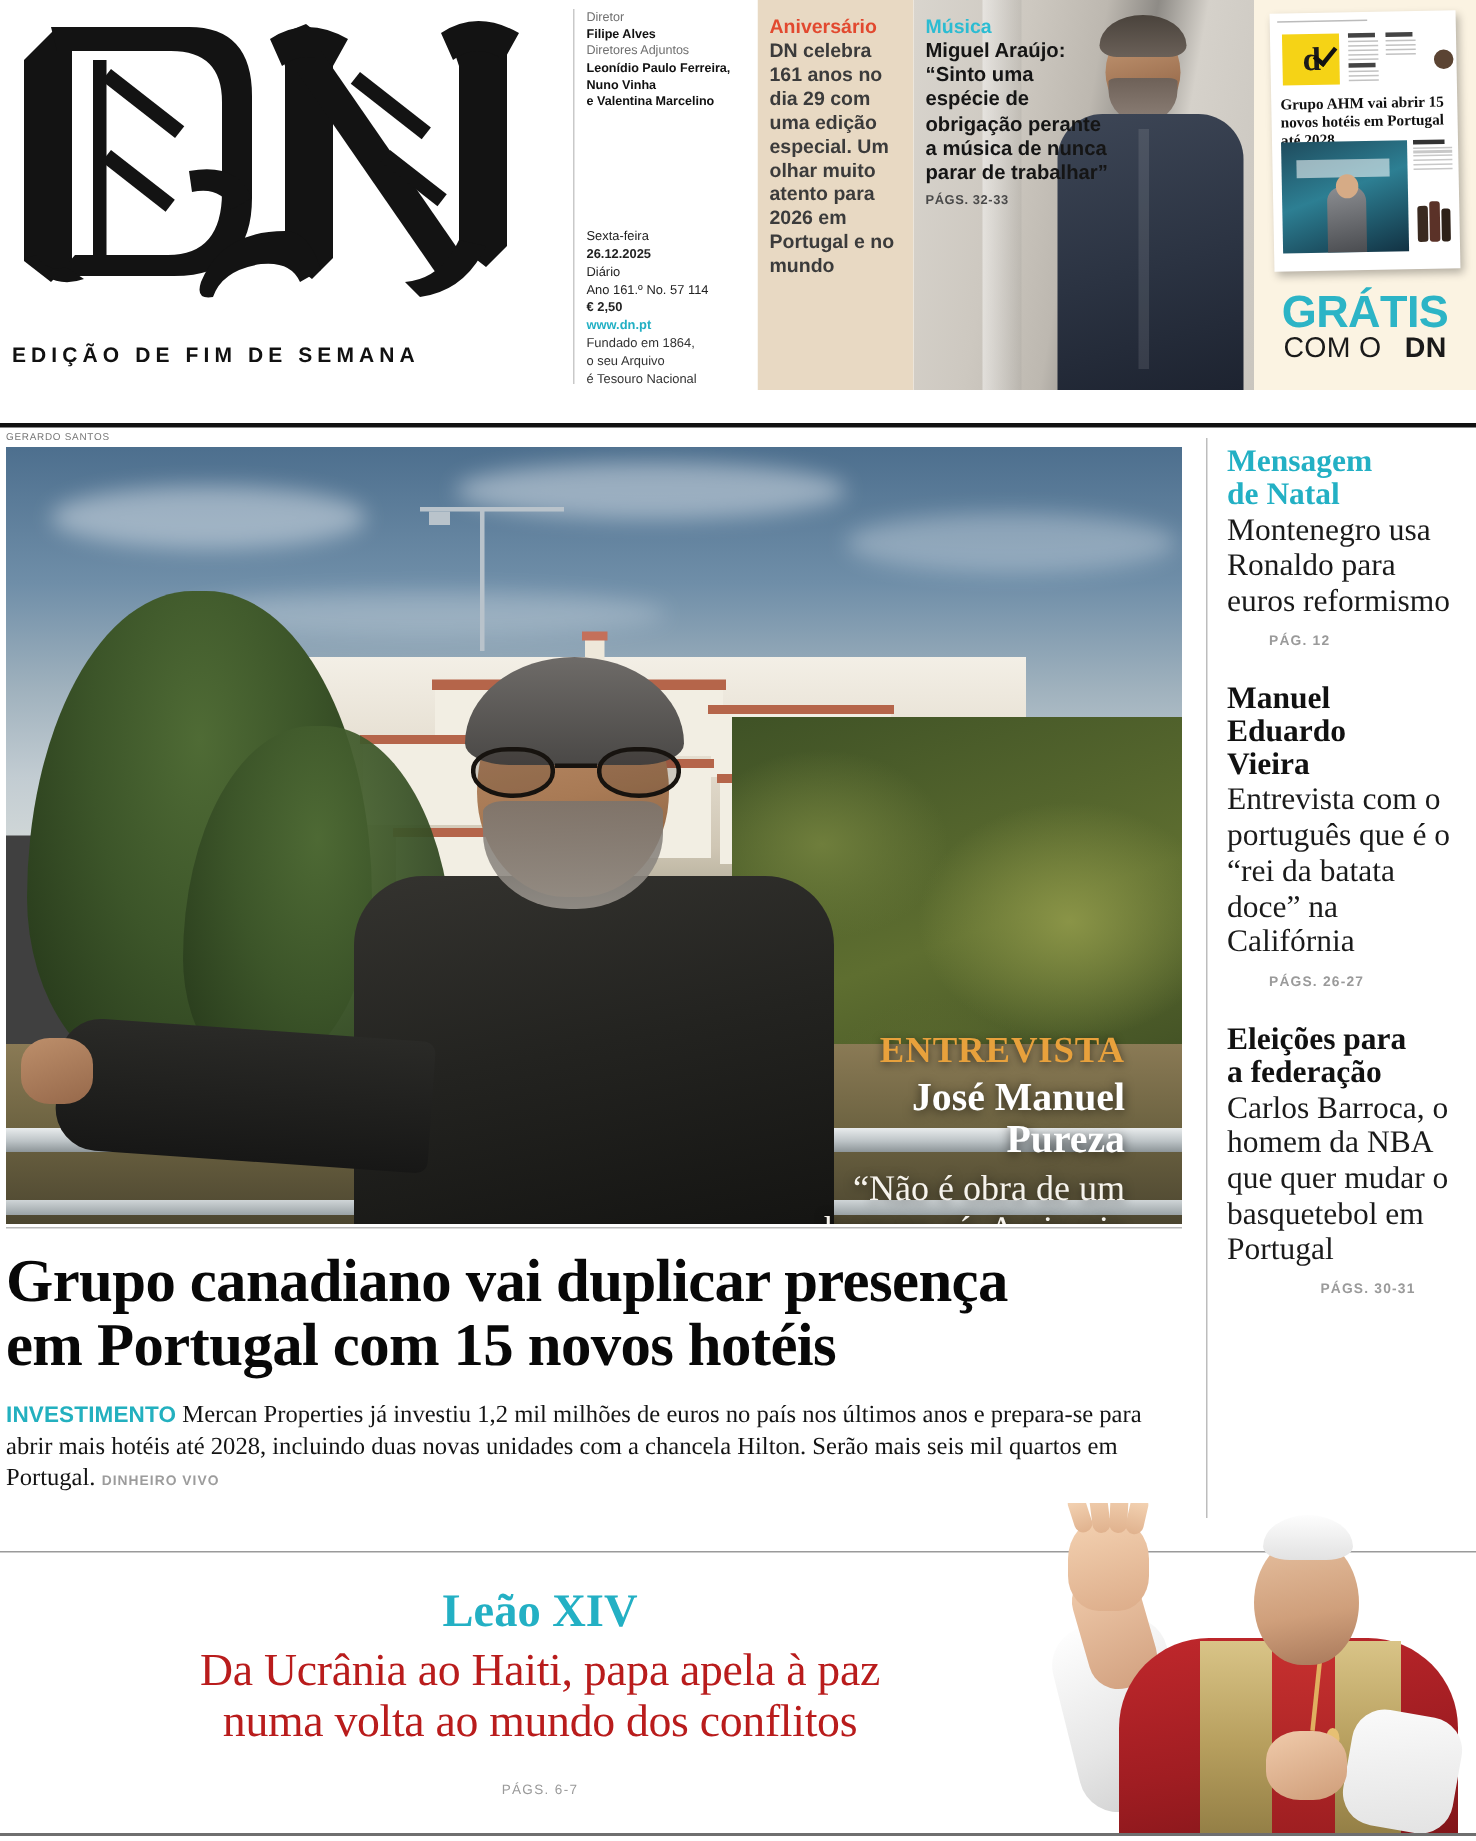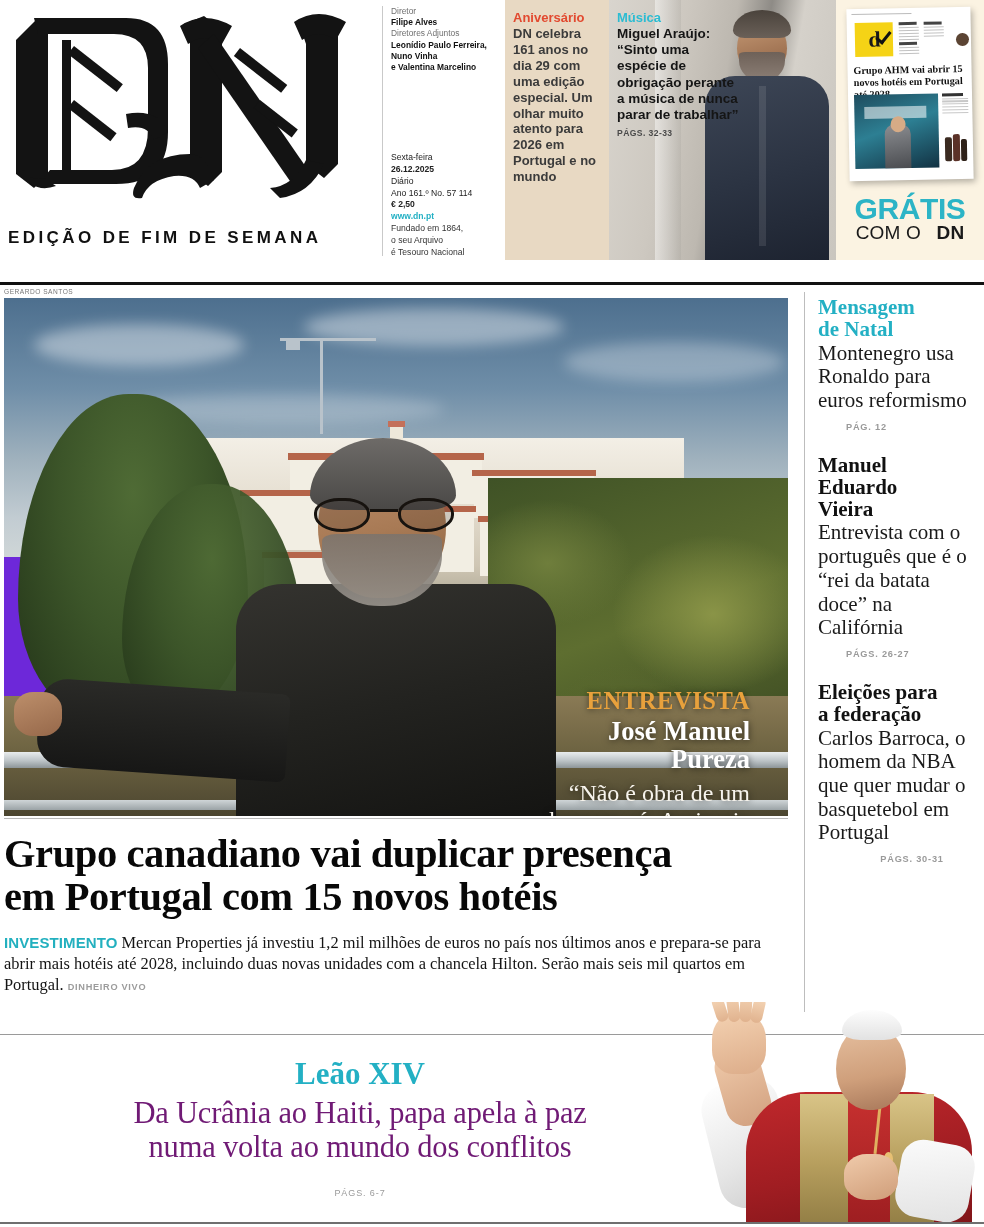--- a/index.html
+++ b/index.html
@@ -14,21 +14,21 @@
 
   
   .masthead { position:absolute; left:0; top:0; width:984px; height:268px; }
 
   .logo-block { position:absolute; left:0; top:0; width:372px; height:268px; }
   .dn-logo { position:absolute; left:8px; top:4px; width:340px; height:196px; }
   .dn-logo svg { width:100%; height:100%; display:block; }
   .edicao-line {
     position:absolute; left:8px; top:228px; width:350px;
     font-family:"Liberation Sans", sans-serif;
-    font-weight:700; font-size:17px; letter-spacing:3.4px;
+    font-weight:700; font-size:14px; letter-spacing:3.4px;
     color:#111; white-space:nowrap;
   }
 
   .info-col {
     position:absolute; left:382px; top:6px; width:118px; height:250px;
     border-left:1px solid #c9c9c9; padding-left:8px;
   }
   .info-staff { font-family:"Liberation Sans", sans-serif; font-size:8.4px; line-height:1.33; color:#222; }
   .info-staff .lbl { color:#707070; font-weight:400; }
   .info-staff .nm  { font-weight:700; color:#111; }
@@ -125,21 +125,21 @@
   .rule-photo-bottom { position:absolute; left:4px; top:818px; width:784px; height:1px; background:#b9b9b9; }
   .rule-mid { position:absolute; left:0; top:1034px; width:984px; height:1px; background:#9a9a9a; }
   .rule-bottom { position:absolute; left:0; top:1222px; width:984px; height:1.5px; background:#6f6f6f; }
   .vrule-side { position:absolute; left:804px; top:292px; width:1px; height:720px; background:#bdbdbd; }
 
   
   .photo-credit {
     position:absolute; left:4px; top:288px;
     font-family:"Liberation Sans", sans-serif; font-size:6.6px; letter-spacing:.5px; color:#777;
   }
-  .main-photo { position:absolute; left:4px; top:298px; width:784px; height:518px; overflow:hidden; background:#6d28d9; }
+  .main-photo { position:absolute; left:4px; top:298px; width:784px; height:518px; overflow:hidden; background:#404040; }
 
   .mp-sky { position:absolute; left:0; top:0; width:100%; height:50%;
     background:linear-gradient(180deg,#4d6f8e 0%,#6f8ea8 35%,#9fb1bd 62%,#c2ccd2 85%,#cfd6d7 100%); }
   .cloud { position:absolute; border-radius:50%; background:rgba(255,255,255,.40); filter: blur(7px); }
   .crane-m { position:absolute; background:#b9c3cb; }
   .hill {
     position:absolute; left:160px; top:140px; width:520px; height:170px;
     background:linear-gradient(180deg,#f3efe6 0%,#e4ddcf 40%,#cfc6b4 75%,#a9a490 100%);
   }
   .bld { position:absolute; background:#f2eee3; }
@@ -254,21 +254,21 @@
   .side-pags.ctr { text-align:center; }
 
   
   .bottom { position:absolute; left:0; top:1058px; width:720px; text-align:center; }
   .bot-kicker {
     font-family:"Liberation Serif", serif; font-weight:700; font-size:31px;
     color:#23b0c4; line-height:1.05;
   }
   .bot-head {
     font-family:"Liberation Serif", serif; font-weight:400; font-size:30.5px;
-    color:#701a75; line-height:1.13; margin-top:5px; letter-spacing:-0.2px;
+    color:#b91c1c; line-height:1.13; margin-top:5px; letter-spacing:-0.2px;
   }
   .bot-pags {
     font-family:"Liberation Sans", sans-serif; font-weight:400; font-size:9px;
     color:#9a9a9a; letter-spacing:.9px; margin-top:24px;
   }
 
   
   .pope { position:absolute; left:694px; top:1002px; width:290px; height:221px; overflow:hidden; }
   .pope-robe { position:absolute; left:52px; top:90px; width:226px; height:140px;
     background:linear-gradient(170deg,#c0282c 0%,#a01d22 55%,#7d1418 100%);

